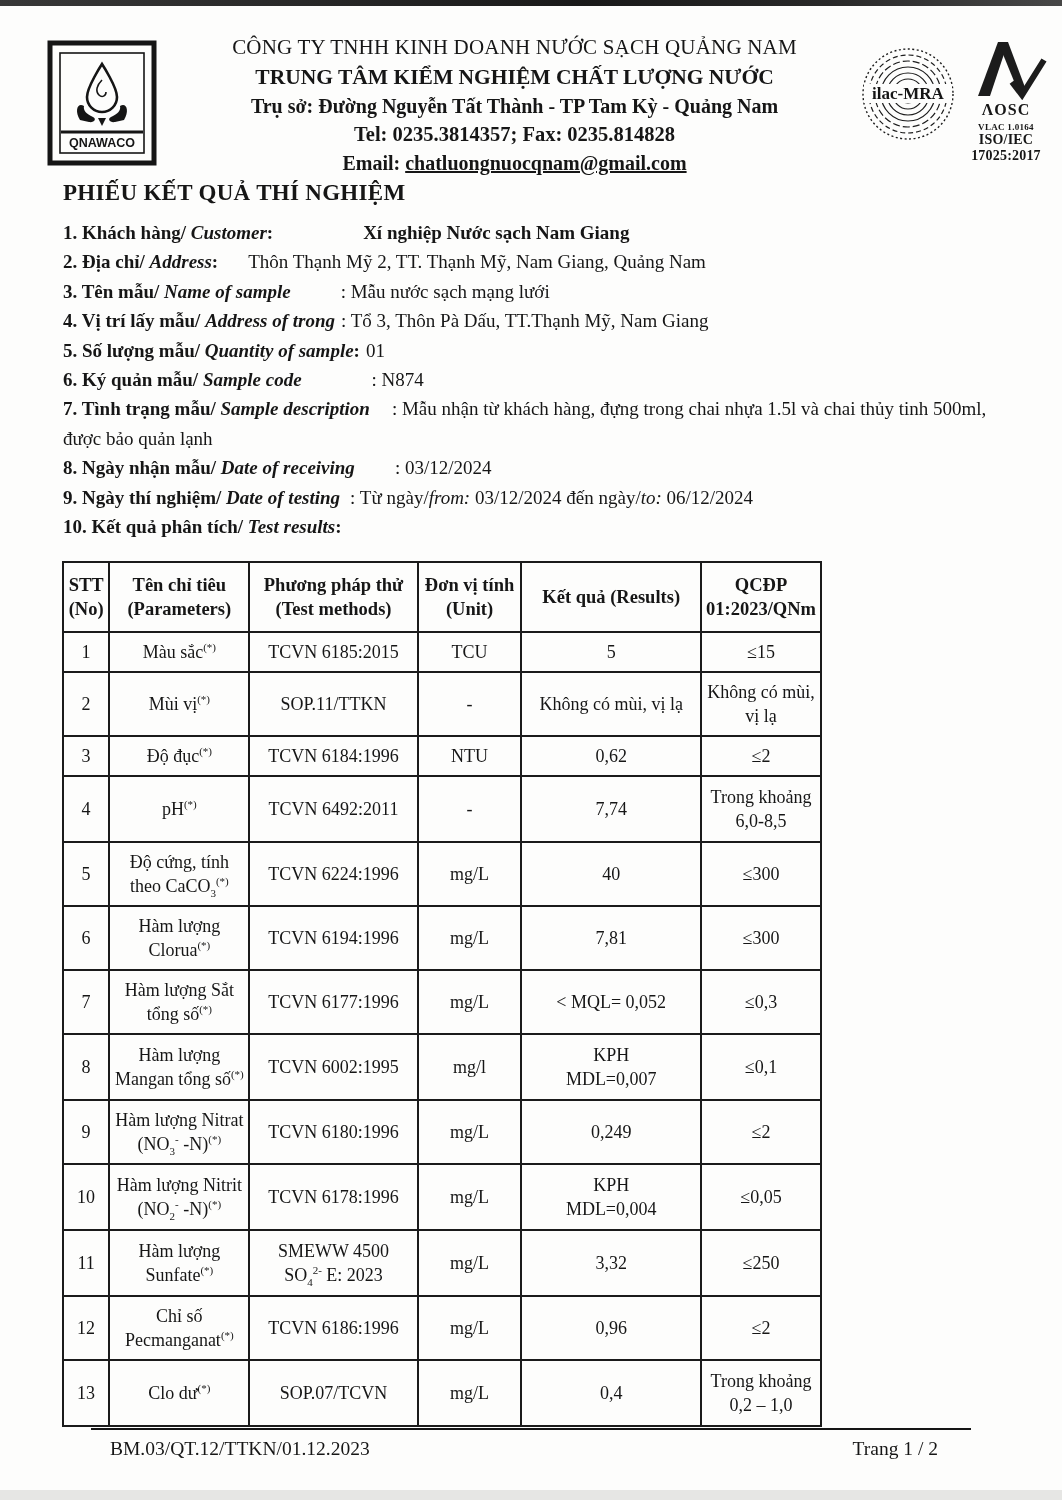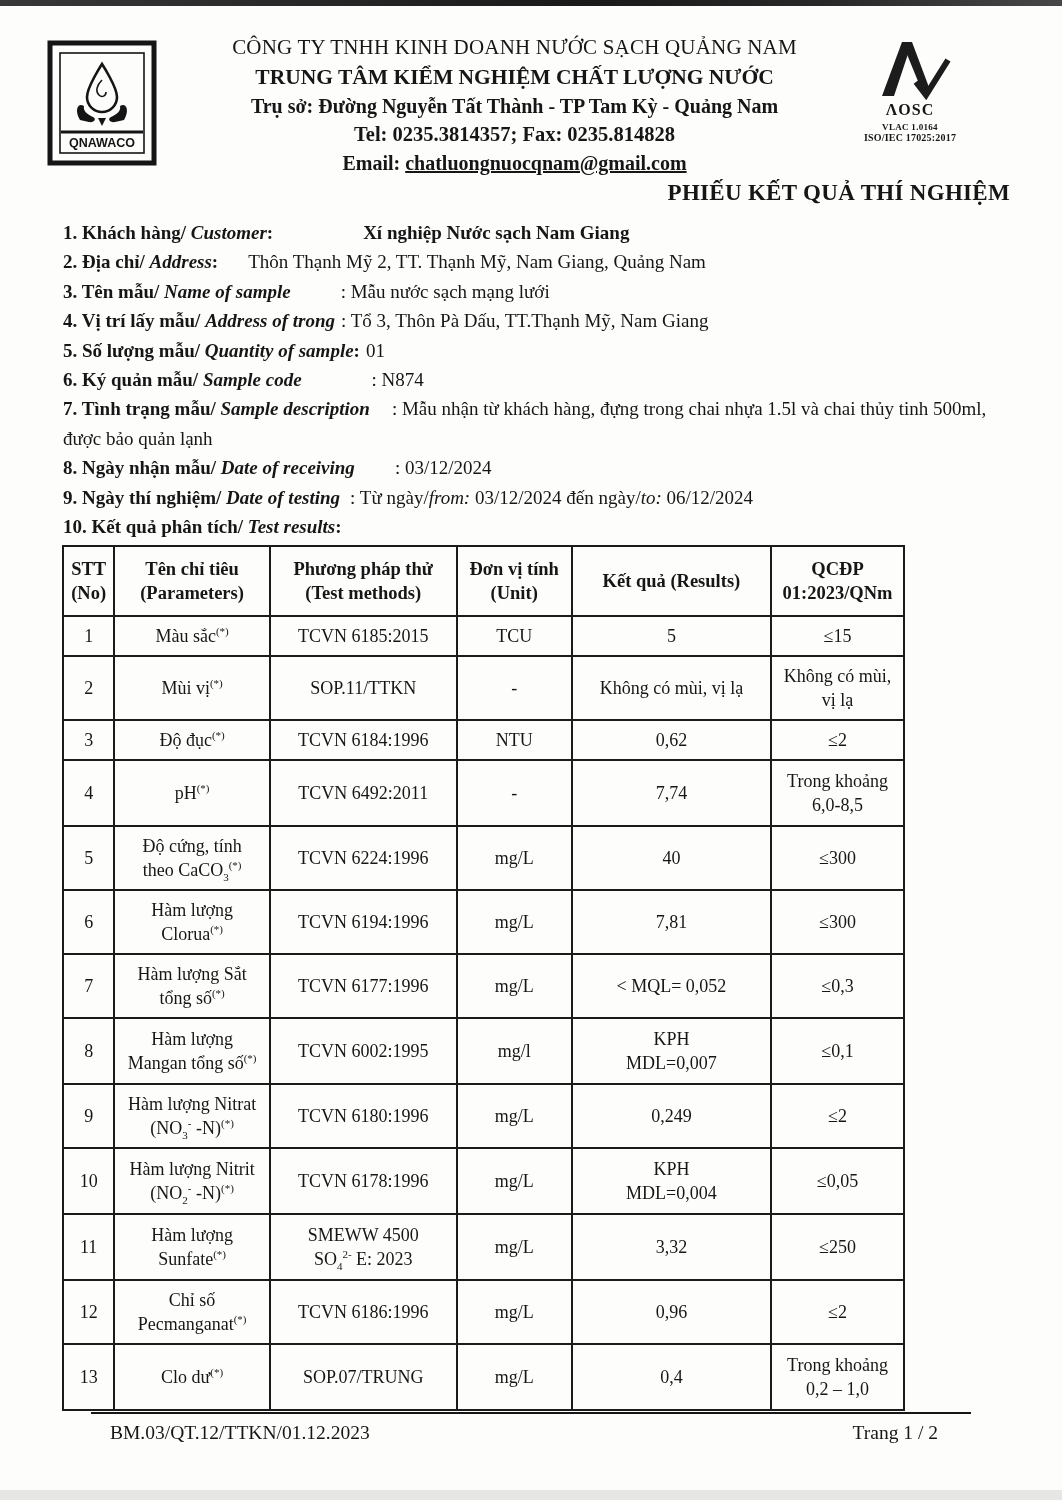--- a/index.html
+++ b/index.html
@@ -20,38 +20,38 @@
   .hdr-right{flex:none;width:192px;margin-right:-44px;display:flex;gap:4px;padding-top:8px;}
   .co1{font-size:21px;letter-spacing:.2px;}
   .co2{font-size:21.5px;font-weight:bold;margin-top:1px;}
   .co3{font-size:20px;font-weight:bold;margin-top:2px;}
   .co4{font-size:20.5px;font-weight:bold;margin-top:2px;}
   .co5{font-size:20px;font-weight:bold;margin-top:1px;}
   .email{ text-decoration:underline; }
   .aosc{width:96px;text-align:center;}
   .aosc-name{font-size:16px;font-weight:bold;letter-spacing:1px;line-height:1;margin-top:-2px;}
   .aosc-sub1{font-size:9px;font-weight:bold;margin-top:4px;letter-spacing:.3px;}
-  .aosc-sub2{font-size:10px;font-weight:bold;letter-spacing:.2px;font-family:Liberation Serif, serif;}
+  .aosc-sub2{font-size:14px;font-weight:bold;letter-spacing:.2px;font-family:Liberation Serif, serif;}
 
   
   .refline{display:flex;justify-content:space-between;margin-top:24px;font-size:19.5px;}
-  .title{margin:4px 0 0;text-align:right;font-size:23px;font-weight:bold;letter-spacing:.3px;}
+  .title{margin:4px 0 0;text-align:left;font-size:23px;font-weight:bold;letter-spacing:.3px;}
   .subtitle{margin:4px 0 0;text-align:center;font-size:20px;font-weight:bold;}
 
   
   .info{margin-top:12px;}
   .info p{margin:0;font-size:19px;line-height:29.4px;}
   .lab{font-weight:bold;}
   .gap{display:inline-block;height:1px;}
   .g1{width:90px}.g2{width:30px}.g3{width:50px}.g4{width:6px}.g5{width:6px}
   .g6{width:70px}.g7{width:22px}.g8{width:40px}.g9{width:10px}
   .i1 .val{font-weight:bold;}
 
   
-  table.results{border-collapse:collapse;width:843px;margin-top:4px;margin-left:-1px;}
+  table.results{border-collapse:collapse;width:760px;margin-top:20px;margin-left:-1px;}
   table.results th, table.results td{
     border:2px solid #1b1b1b;text-align:center;vertical-align:middle;
     padding:2px 4px;font-size:18px;line-height:1.38;}
   table.results th{font-weight:bold;font-size:18.5px;line-height:1.3;}
   tr.h70{height:70px}tr.h40{height:40px}tr.h64{height:64px}tr.h66{height:66px}
   sup{font-size:11px;line-height:0;vertical-align:super;}
   sub{font-size:11px;line-height:0;vertical-align:sub;}
   .tbl-underline{height:2px;background:#151515;width:880px;margin:1px 0 0 28px;}
 
   
@@ -81,20 +81,35 @@
 
     <div class="hdr-center">
       <div class="co1">CÔNG TY TNHH KINH DOANH NƯỚC SẠCH QUẢNG NAM</div>
       <div class="co2">TRUNG TÂM KIỂM NGHIỆM CHẤT LƯỢNG NƯỚC</div>
       <div class="co3">Trụ sở: Đường Nguyễn Tất Thành - TP Tam Kỳ - Quảng Nam</div>
       <div class="co4">Tel: 0235.3814357; Fax: 0235.814828</div>
       <div class="co5"><span>Email: </span><span class="email">chatluongnuocqnam@gmail.com</span></div>
     </div>
 
     <div class="hdr-right">
+      <div>
+        <svg width="92" height="112" viewBox="0 0 92 112">
+          <g fill="none" stroke="#1c1c1c">
+            <circle cx="46" cy="56" r="45" stroke-width="1.4" stroke-dasharray="2 2.5"></circle>
+            <circle cx="46" cy="56" r="39" stroke-width="1.2" stroke-dasharray="5 3"></circle>
+            <circle cx="46" cy="56" r="33" stroke-width="1.2" stroke-dasharray="7 3"></circle>
+            <circle cx="46" cy="56" r="27" stroke-width="1.2"></circle>
+            <circle cx="46" cy="56" r="21" stroke-width="1.2"></circle>
+            <circle cx="46" cy="56" r="15" stroke-width="1.2"></circle>
+            <circle cx="46" cy="56" r="9" stroke-width="1.2"></circle>
+          </g>
+          <rect x="2" y="46" width="88" height="19" fill="#fdfdfc"></rect>
+          <text x="46" y="61" text-anchor="middle" font-size="17" font-weight="bold" font-family="Liberation Serif, serif" fill="#151515">ilac-MRA</text>
+        </svg>
+      </div>
       <div class="aosc">
         <svg width="92" height="62" viewBox="0 0 92 62">
           <polygon points="38,4 48,4 30,58 18,58" fill="#1c1c1c"></polygon>
           <polygon points="38,4 48,4 66,52 60,58" fill="#1c1c1c"></polygon>
           <polyline points="52,44 62,57 84,22" fill="none" stroke="#1c1c1c" stroke-width="6"></polyline>
         </svg>
         <div class="aosc-name">ΛOSC</div>
         <div class="aosc-sub1">VLAC 1.0164</div>
         <div class="aosc-sub2">ISO/IEC 17025:2017</div>
       </div>
@@ -227,21 +242,21 @@
           <td>12</td>
           <td><span>Chỉ số</span><br><span>Pecmanganat</span><sup>(*)</sup></td>
           <td><span>TCVN 6186:1996</span></td>
           <td>mg/L</td>
           <td><span>0,96</span></td>
           <td><span>≤2</span></td>
         </tr>
     <tr class="h66">
           <td>13</td>
           <td><span>Clo dư</span><sup>(*)</sup></td>
-          <td><span>SOP.07/TRUNG</span></td>
+          <td><span>SOP.07/TCVN</span></td>
           <td>mg/L</td>
           <td><span>0,4</span></td>
           <td><span>Trong khoảng</span><br><span>0,2 – 1,0</span></td>
         </tr>
   </tbody>
     </table>
   <div class="tbl-underline"></div>
 
   <div class="footer">
     <span>BM.03/QT.12/TTKN/01.12.2023</span>

